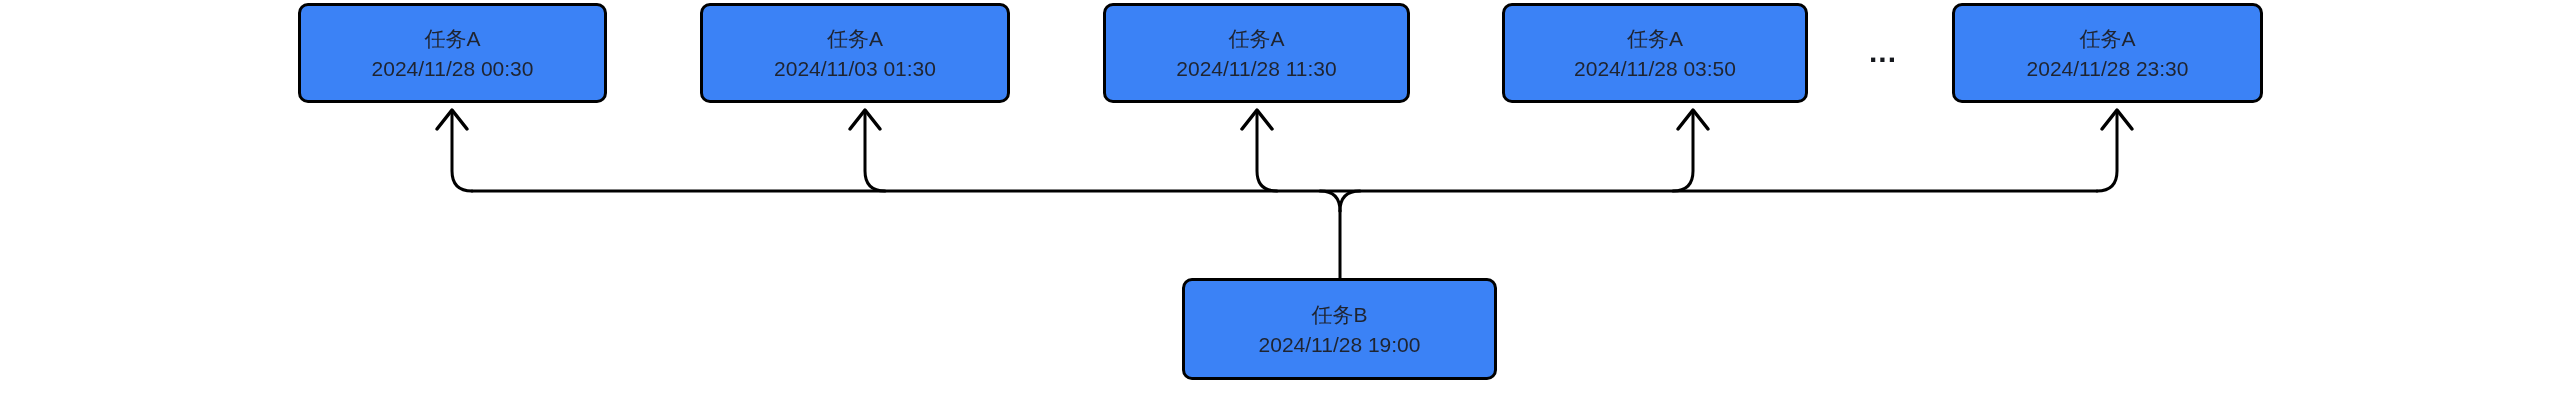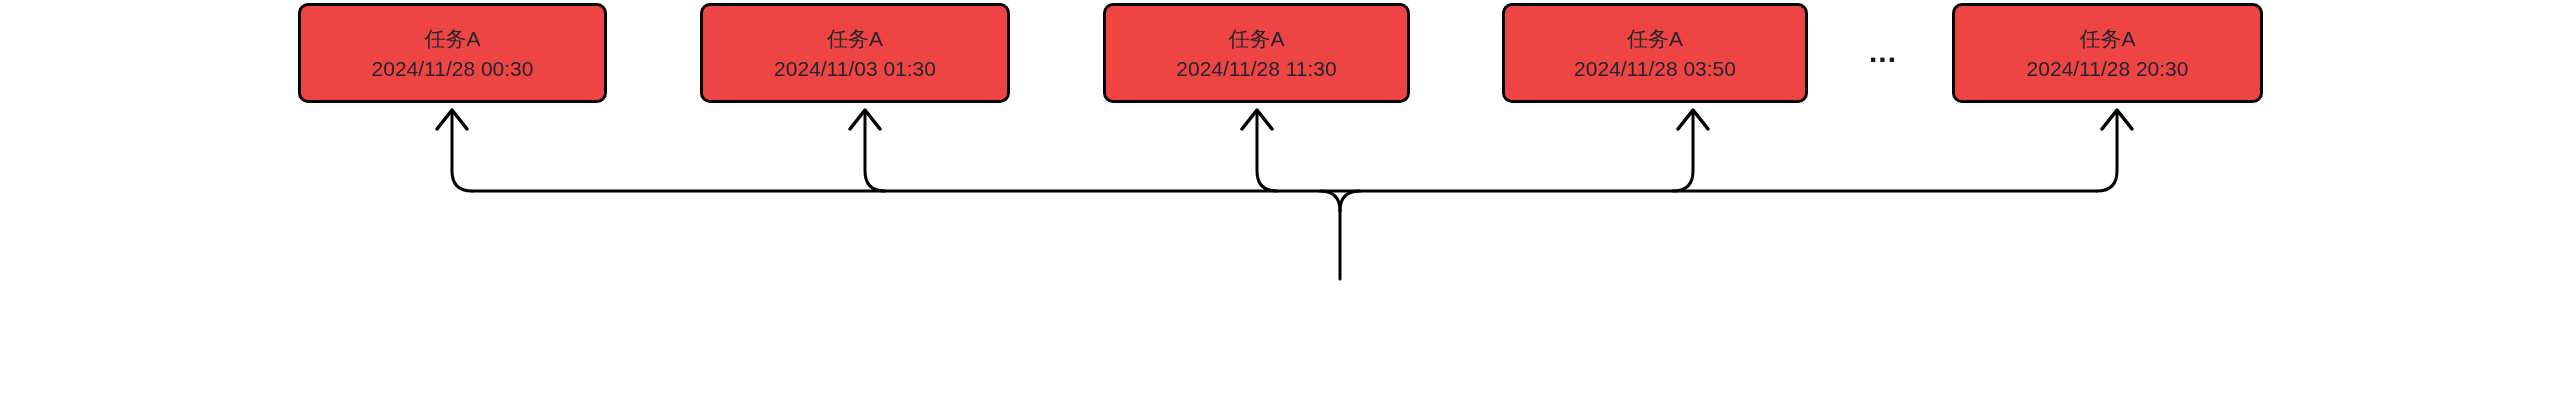--- a/index.html
+++ b/index.html
@@ -14,21 +14,21 @@
   #edges {
     position: absolute;
     left: 0; top: 0;
     width: 2560px; height: 408px;
   }
   .node {
     position: absolute;
     box-sizing: border-box;
     border: 3px solid #000000;
     border-radius: 10px;
-    background: #ef4444;
+    background: #3b82f6;
     display: flex;
     flex-direction: column;
     align-items: center;
     justify-content: center;
     gap: 7px;
     color: #1f2430;
     text-align: center;
   }
   .node .label { font-size: 21px; line-height: 23px; }
   .node .datetime { font-size: 21px; line-height: 23px; }
@@ -89,19 +89,23 @@
     <div class="datetime">2024/11/28 11:30</div>
   </div>
 
   <div class="node" style="left:1502px; top:3px; width:306px; height:100px;">
     <div class="label">任务A</div>
     <div class="datetime">2024/11/28 03:50</div>
   </div>
 
   <div class="node" style="left:1952px; top:3px; width:311px; height:100px;">
     <div class="label">任务A</div>
-    <div class="datetime">2024/11/28 20:30</div>
+    <div class="datetime">2024/11/28 23:30</div>
   </div>
 
   <div class="ellipsis">...</div>
 
+  <div class="node" style="left:1182px; top:278px; width:315px; height:102px;">
+    <div class="label">任务B</div>
+    <div class="datetime">2024/11/28 19:00</div>
+  </div>
 
 </div>
 
 </body></html>

